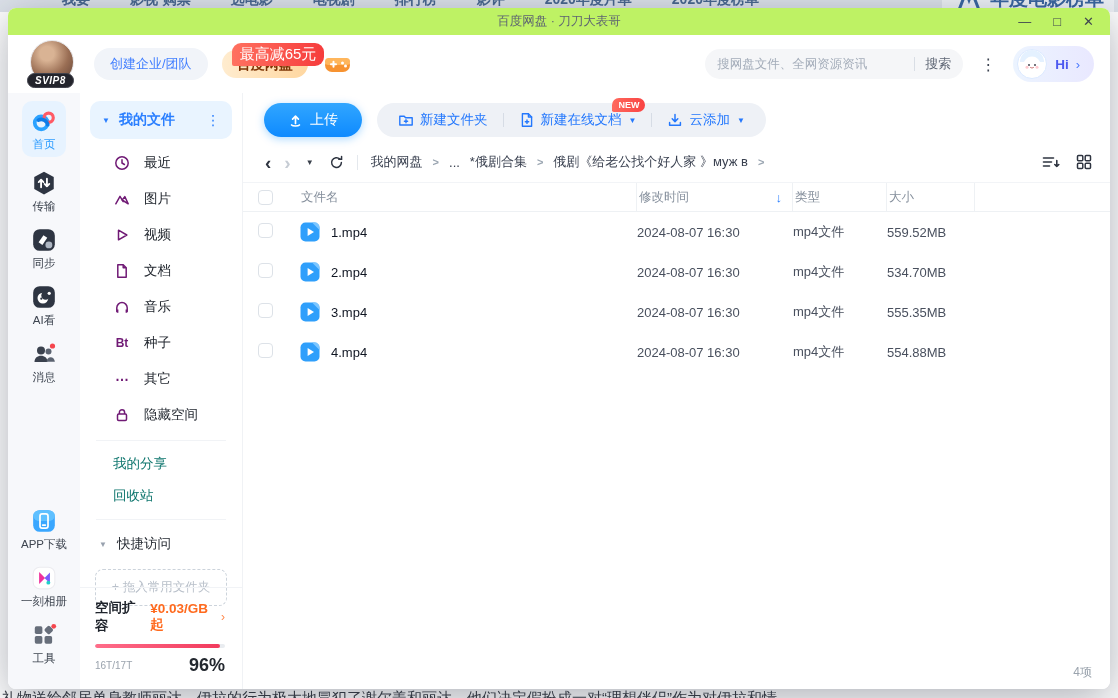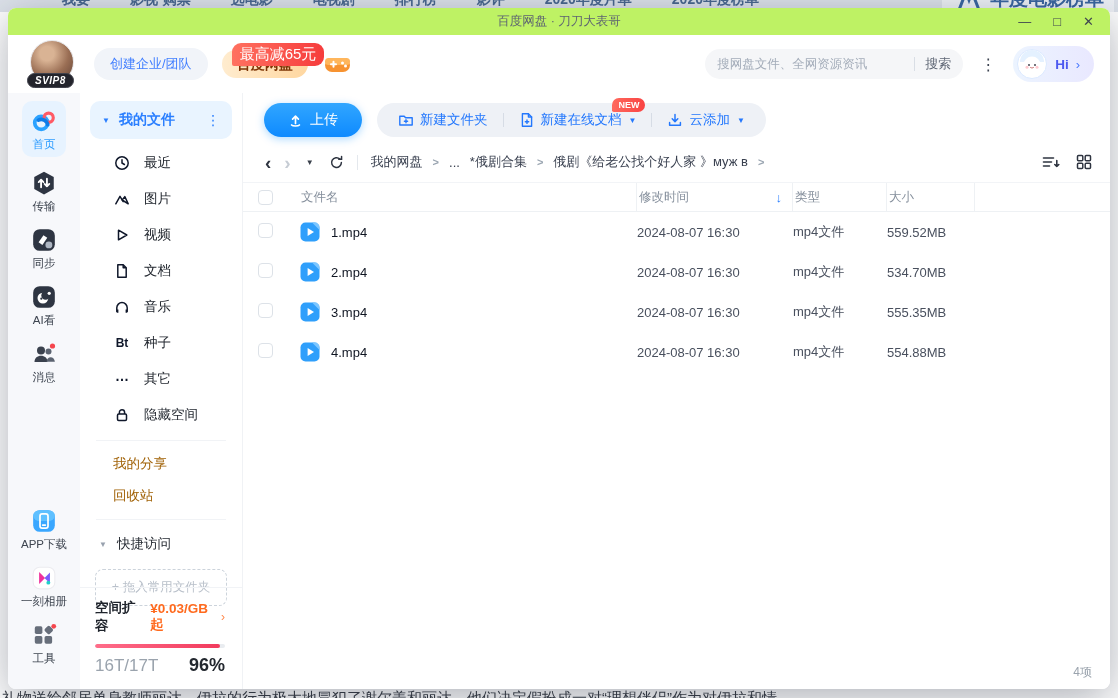--- a/index.html
+++ b/index.html
@@ -54,37 +54,37 @@
   .rail-icon { width:26px; height:26px; display:flex; align-items:center; justify-content:center; position:relative; }
 
   
   .nav { width:163px; flex:0 0 163px; background:#fff; border-right:1px solid #f0f2f5; position:relative; padding-top:8px; }
   .nav-root { margin:0 10px; background:#e9f4ff; border-radius:10px; height:38px; display:flex; align-items:center; padding:0 12px; color:#2b7fff; cursor:pointer; }
   .nav-root-caret { font-size:8px; }
   .nav-root-label { font-size:14px; font-weight:bold; margin-left:9px; }
   .nav-root-menu { margin-left:auto; font-size:14px; }
   .nav-items { padding-top:6px; }
   .nav-item { height:36px; display:flex; align-items:center; padding-left:33px; gap:13px; font-size:13.5px; color:#22272f; cursor:pointer; }
-  .nav-ic { width:18px; display:flex; justify-content:center; align-items:center; color:#0f172a; }
+  .nav-ic { width:18px; display:flex; justify-content:center; align-items:center; color:#701a75; }
   .nav-ic-text { font-size:12px; font-weight:bold; }
   .nav-divider { height:1px; background:#f1f3f6; margin:7px 16px; }
-  .nav-plain { height:32px; display:flex; align-items:center; padding-left:33px; font-size:13.5px; color:#a16207; cursor:pointer; }
+  .nav-plain { height:32px; display:flex; align-items:center; padding-left:33px; font-size:13.5px; color:#0f766e; cursor:pointer; }
   .quick-row { height:34px; display:flex; align-items:center; gap:10px; padding-left:19px; font-size:13.5px; color:#262b33; cursor:pointer; }
   .quick-caret { font-size:8px; color:#98a1ae; }
   .drop-box { margin:8px 15px 0; border:1.5px dashed #ccd3db; border-radius:8px; height:37px; display:flex; align-items:center; justify-content:center; color:#b9c0ca; font-size:12.5px; cursor:pointer; }
 
   .storage { position:absolute; left:0; right:0; bottom:0; border-top:1px solid #f1f3f6; padding:11px 17px 13px 15px; }
   .storage-line1 { display:flex; align-items:center; gap:6px; font-size:13.5px; }
   .storage-title { font-weight:bold; color:#1f242c; }
   .storage-price { color:#ff6a1e; font-weight:bold; }
   .storage-arrow { color:#ff8a4d; font-size:12px; }
   .progress { margin-top:9px; height:4px; border-radius:2px; background:#e9ecf0; overflow:hidden; }
   .progress-fill { height:100%; border-radius:2px; background:linear-gradient(90deg,#ff6d8a,#f23b5d); }
   .storage-line2 { margin-top:7px; display:flex; align-items:center; justify-content:space-between; }
-  .storage-usage { color:#9aa3ad; font-size:17px; }
+  .storage-usage { color:#9aa3ad; font-size:10px; }
   .storage-pct { color:#23282f; font-size:18px; font-weight:bold; }
 
   
   .content { flex:1; min-width:0; position:relative; display:flex; flex-direction:column; background:#fff; }
   .toolbar { display:flex; align-items:center; gap:15px; padding:10px 16px 8px 21px; }
   .btn-upload { height:34px; border-radius:17px; background:linear-gradient(180deg,#31a6ff,#0e8aff); box-shadow:0 2px 8px rgba(17,145,255,.35); color:#fff; font-size:14px; display:flex; align-items:center; gap:7px; padding:0 24px; cursor:pointer; }
   .toolbar-group { height:34px; background:#eef1f6; border-radius:17px; display:flex; align-items:center; padding:0 6px; color:#2478fd; font-size:13.5px; }
   .tg-item { display:flex; align-items:center; gap:6px; padding:0 15px; position:relative; cursor:pointer; white-space:nowrap; }
   .tg-divider { width:1px; height:14px; background:#d6dce5; }
   .caret-down { font-size:8px; margin-left:1px; }

